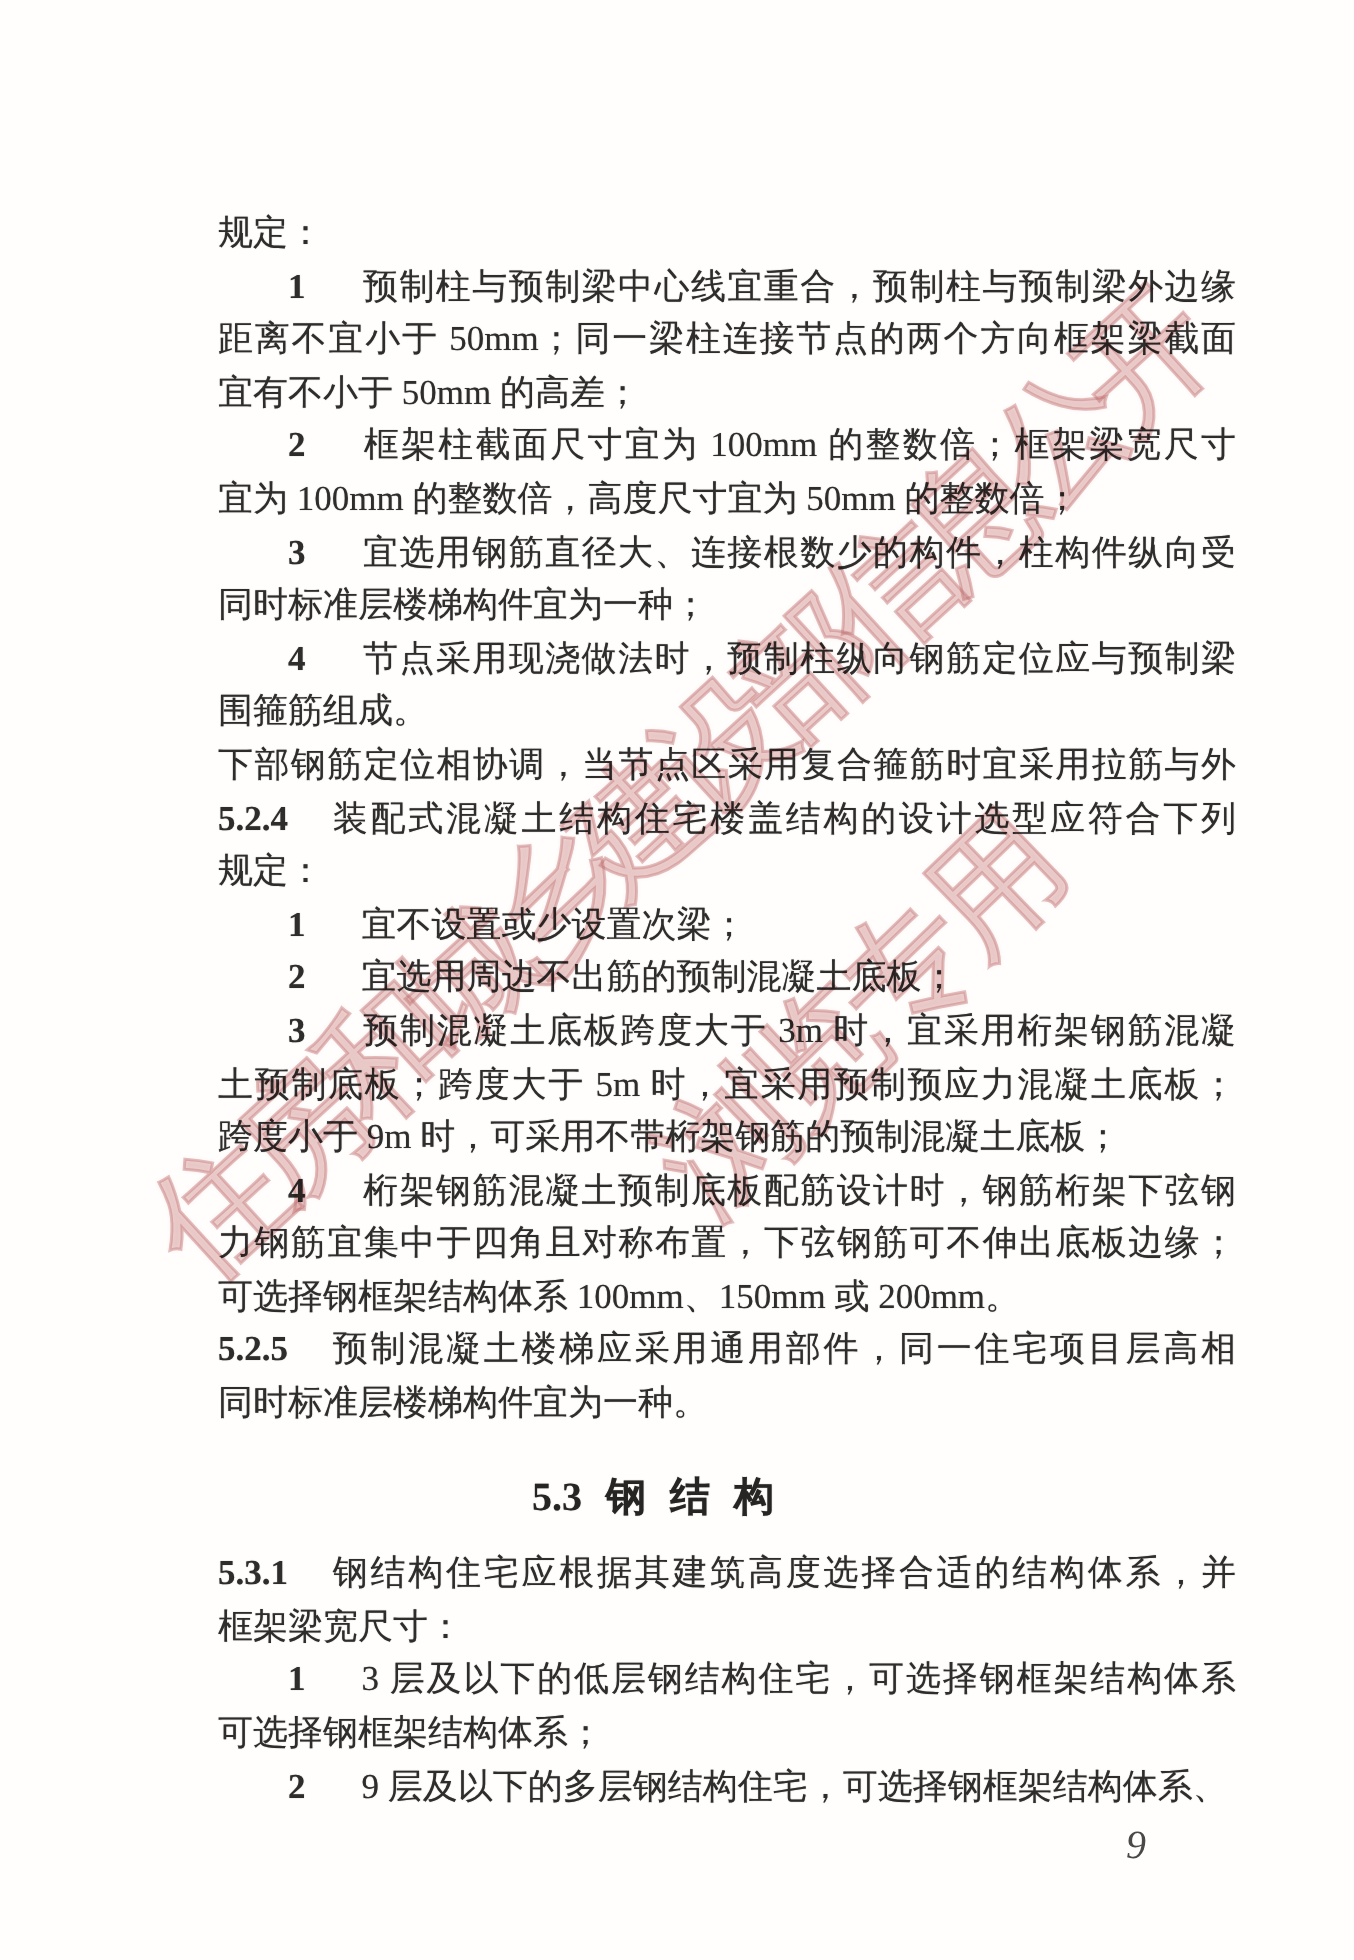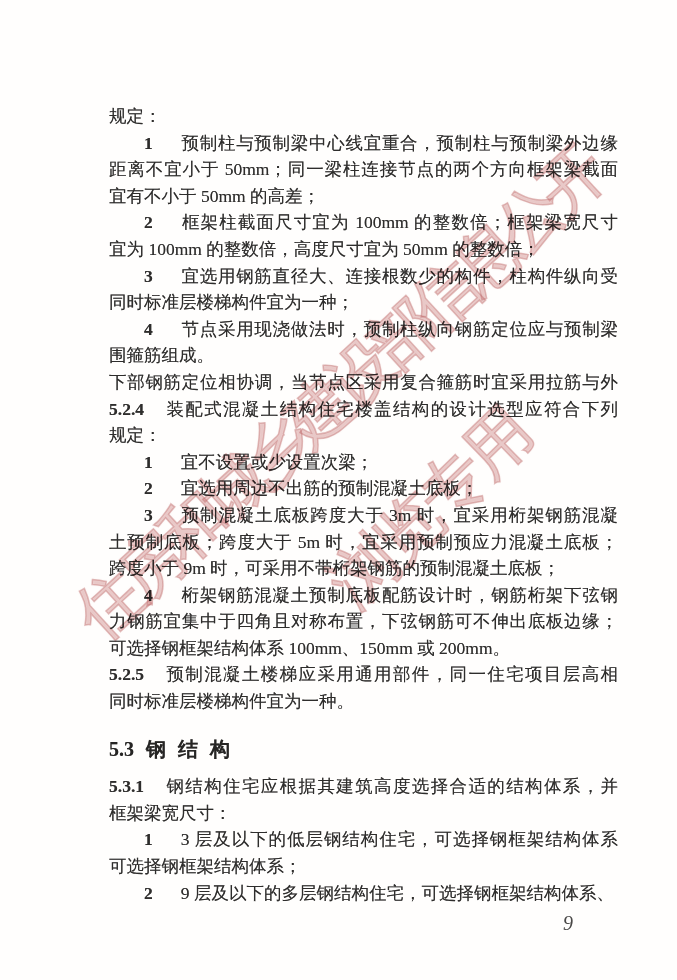--- a/index.html
+++ b/index.html
@@ -23,21 +23,21 @@
   .ln{text-align:justify;}
   .ln.fill{text-align-last:justify;}
   .ln.ind{text-indent:2em;}
   .lbl{font-weight:bold;}
   .ln.ind .lbl{margin-right:1.6em;}
   .ln:not(.ind) .lbl{margin-right:1.2em;}
   
   .sec-h{
     font-weight:bold;font-size:20px;line-height:26.6px;
     margin:21px 0 11px 0;
-    text-align:left;
+    text-align:center;
     box-sizing:border-box;
     padding-right:74px;        
     word-spacing:7px;
     color:#262524;
   }
   
   .watermark{
     position:absolute;z-index:2;
     white-space:nowrap;
     pointer-events:none;

